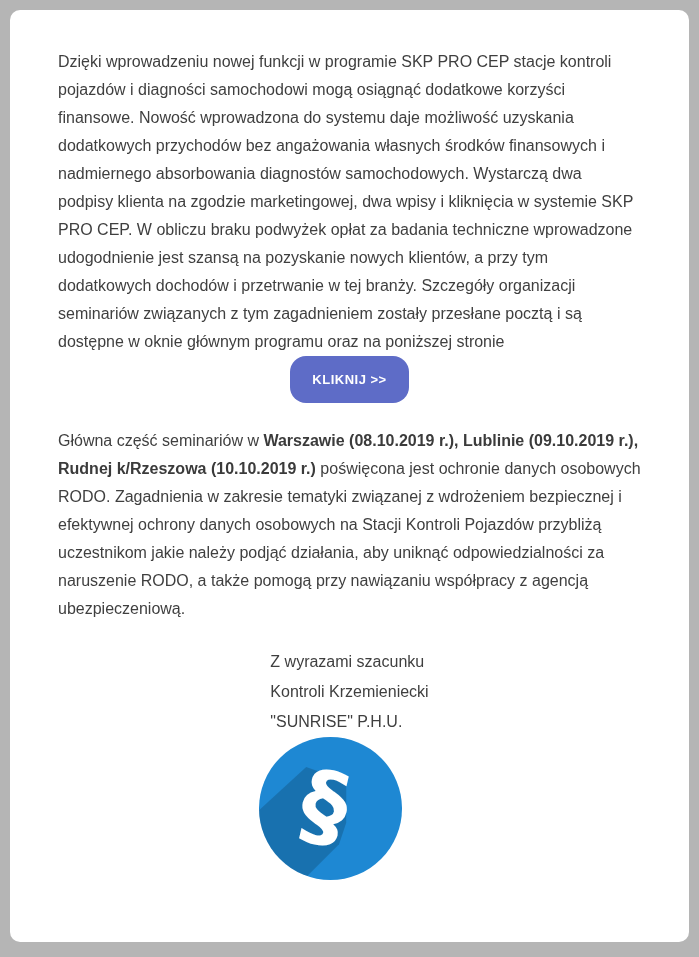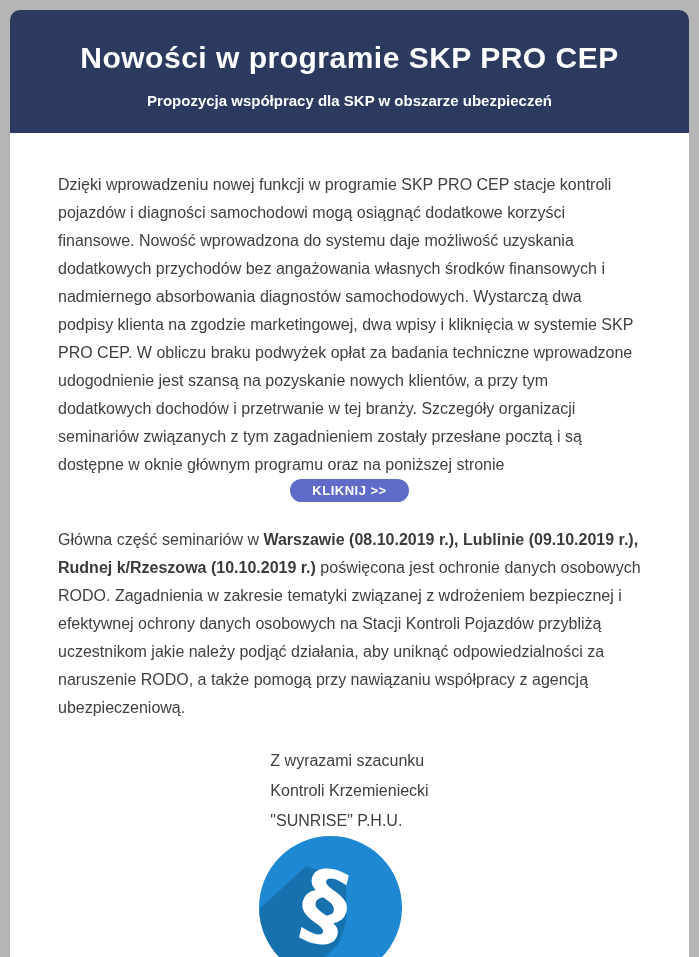--- a/index.html
+++ b/index.html
@@ -59,21 +59,21 @@
     text-align: center;
     margin: 0 0 24px 0;
   }
   .cta-button {
     display: inline-block;
     background: #5e6cc7;
     color: #ffffff;
     font-size: 13px;
     font-weight: bold;
     text-decoration: none;
-    padding: 4px 22px;
+    padding: 16px 22px;
     border-radius: 16px;
     letter-spacing: 0.5px;
     cursor: pointer;
     border: none;
   }
   .seminar { margin-bottom: 24px; }
   .seminar strong { font-weight: bold; color: #3b3b3b; }
   .signature-row {
     display: flex;
     align-items: center;
@@ -90,24 +90,20 @@
     height: 143px;
     margin-right: 38px;
     flex: none;
   }
 </style>
 </head>
 <body>
 
 <div class="card">
 
-  <div class="header">
-    <h1>Nowości w programie SKP PRO CEP</h1>
-    <div class="subtitle">Propozycja współpracy dla SKP w obszarze ubezpieczeń</div>
-  </div>
 
   <div class="body">
 
     <p class="copy intro">Dzięki wprowadzeniu nowej funkcji w programie SKP PRO CEP stacje kontroli pojazdów i diagności samochodowi mogą osiągnąć dodatkowe korzyści finansowe. Nowość wprowadzona do systemu daje możliwość uzyskania dodatkowych przychodów bez angażowania własnych środków finansowych i nadmiernego absorbowania diagnostów samochodowych. Wystarczą dwa podpisy klienta na zgodzie marketingowej, dwa wpisy i kliknięcia w systemie SKP PRO CEP. W obliczu braku podwyżek opłat za badania techniczne wprowadzone udogodnienie jest szansą na pozyskanie nowych klientów, a przy tym dodatkowych dochodów i przetrwanie w tej branży. Szczegóły organizacji seminariów związanych z tym zagadnieniem zostały przesłane pocztą i są dostępne w oknie głównym programu oraz na poniższej stronie</p>
 
     <div class="button-row">
       <a class="cta-button" href="#">KLIKNIJ &gt;&gt;</a>
     </div>
 
     <p class="copy seminar"><span>Główna część seminariów w </span><strong>Warszawie (08.10.2019 r.), Lublinie (09.10.2019 r.), Rudnej k/Rzeszowa (10.10.2019 r.)</strong><span> poświęcona jest ochronie danych osobowych RODO. Zagadnienia w zakresie tematyki związanej z wdrożeniem bezpiecznej i efektywnej ochrony danych osobowych na Stacji Kontroli Pojazdów przybliżą uczestnikom jakie należy podjąć działania, aby uniknąć odpowiedzialności za naruszenie RODO, a także pomogą przy nawiązaniu współpracy z agencją ubezpieczeniową.</span></p>

